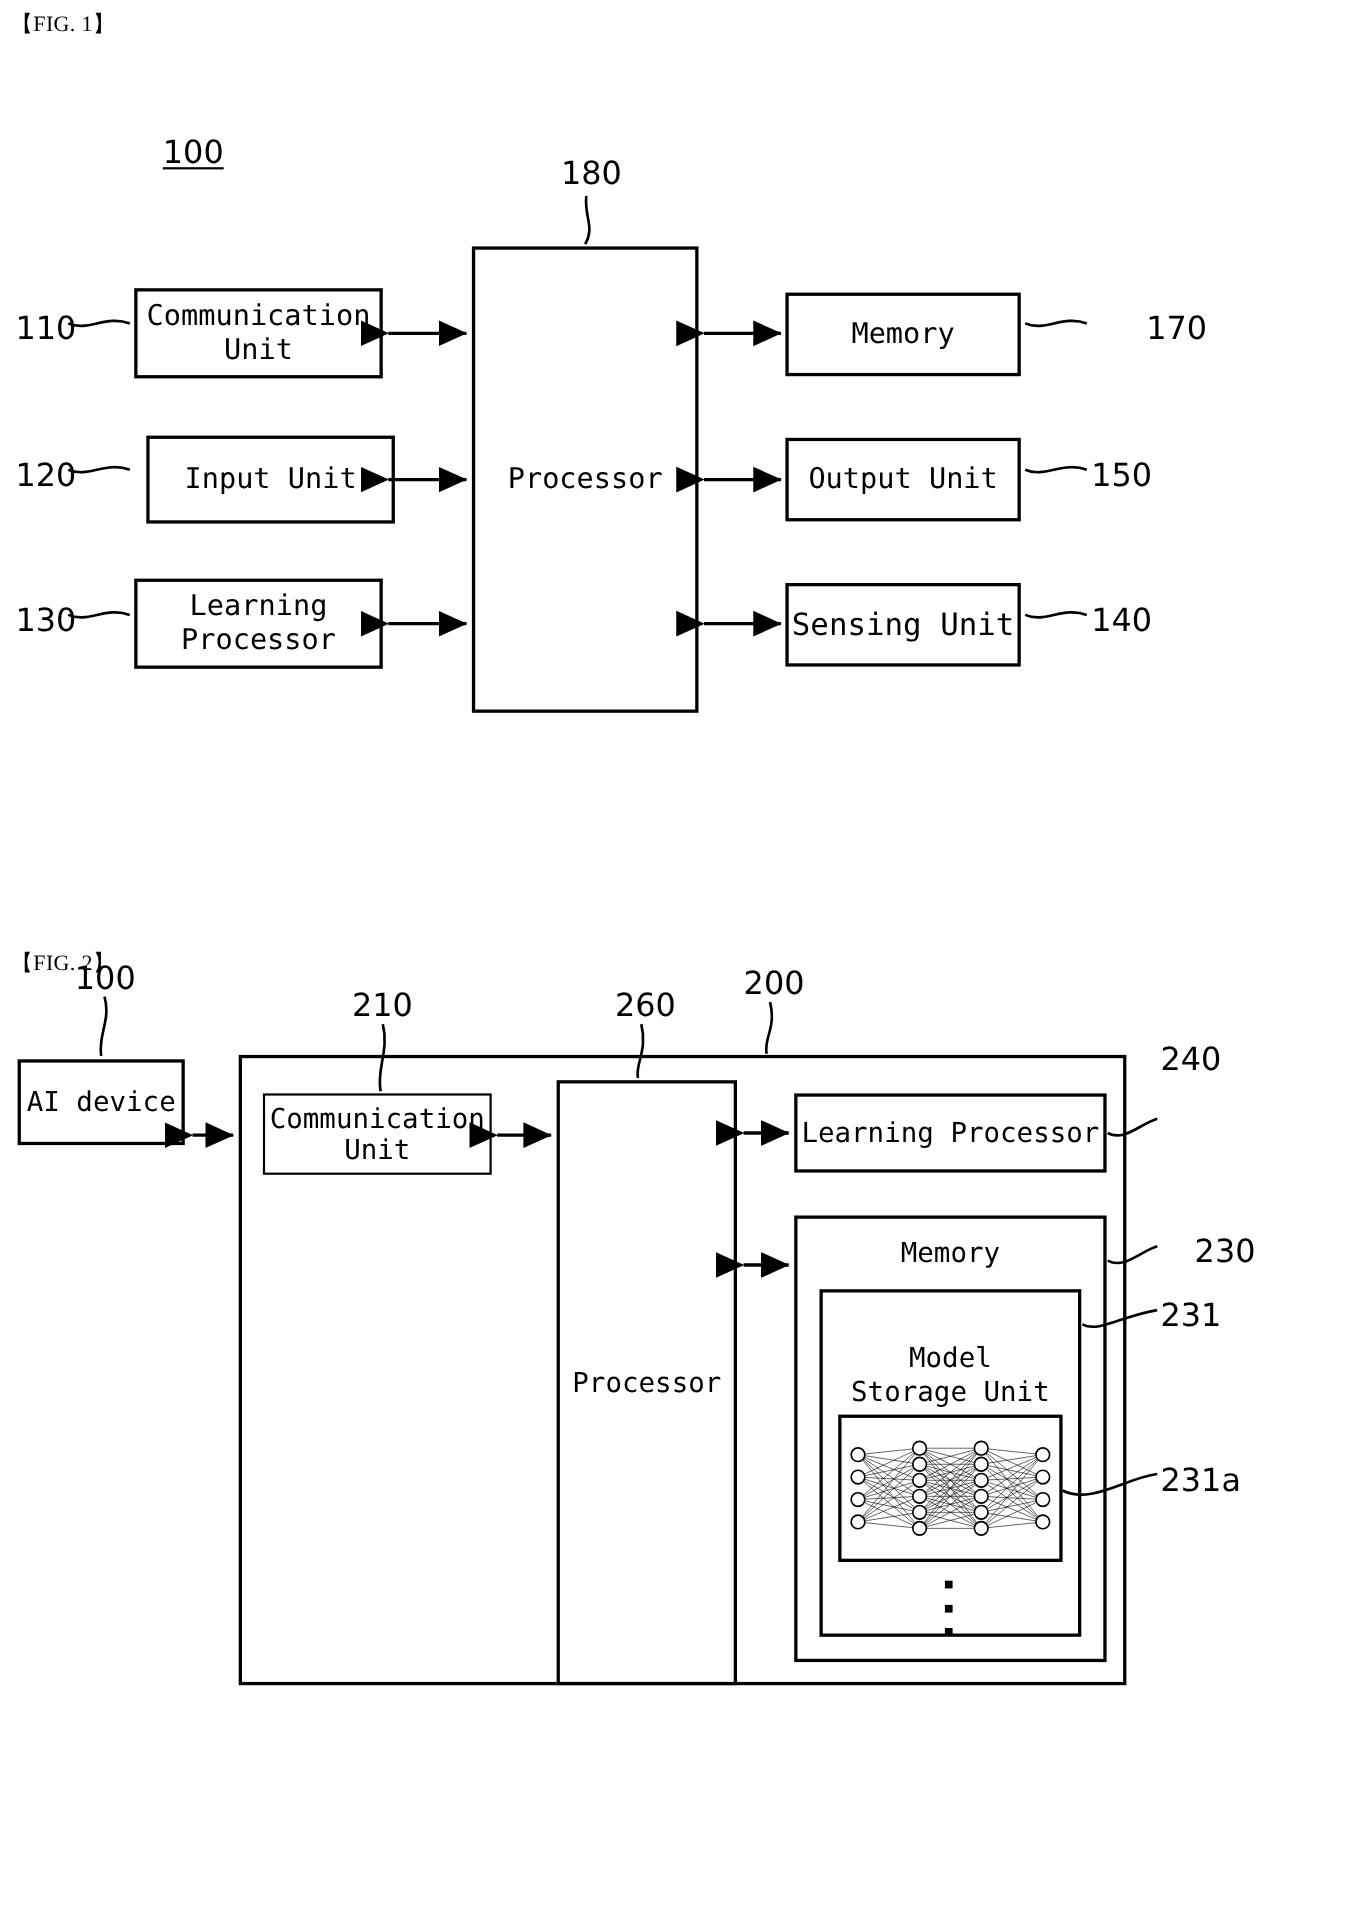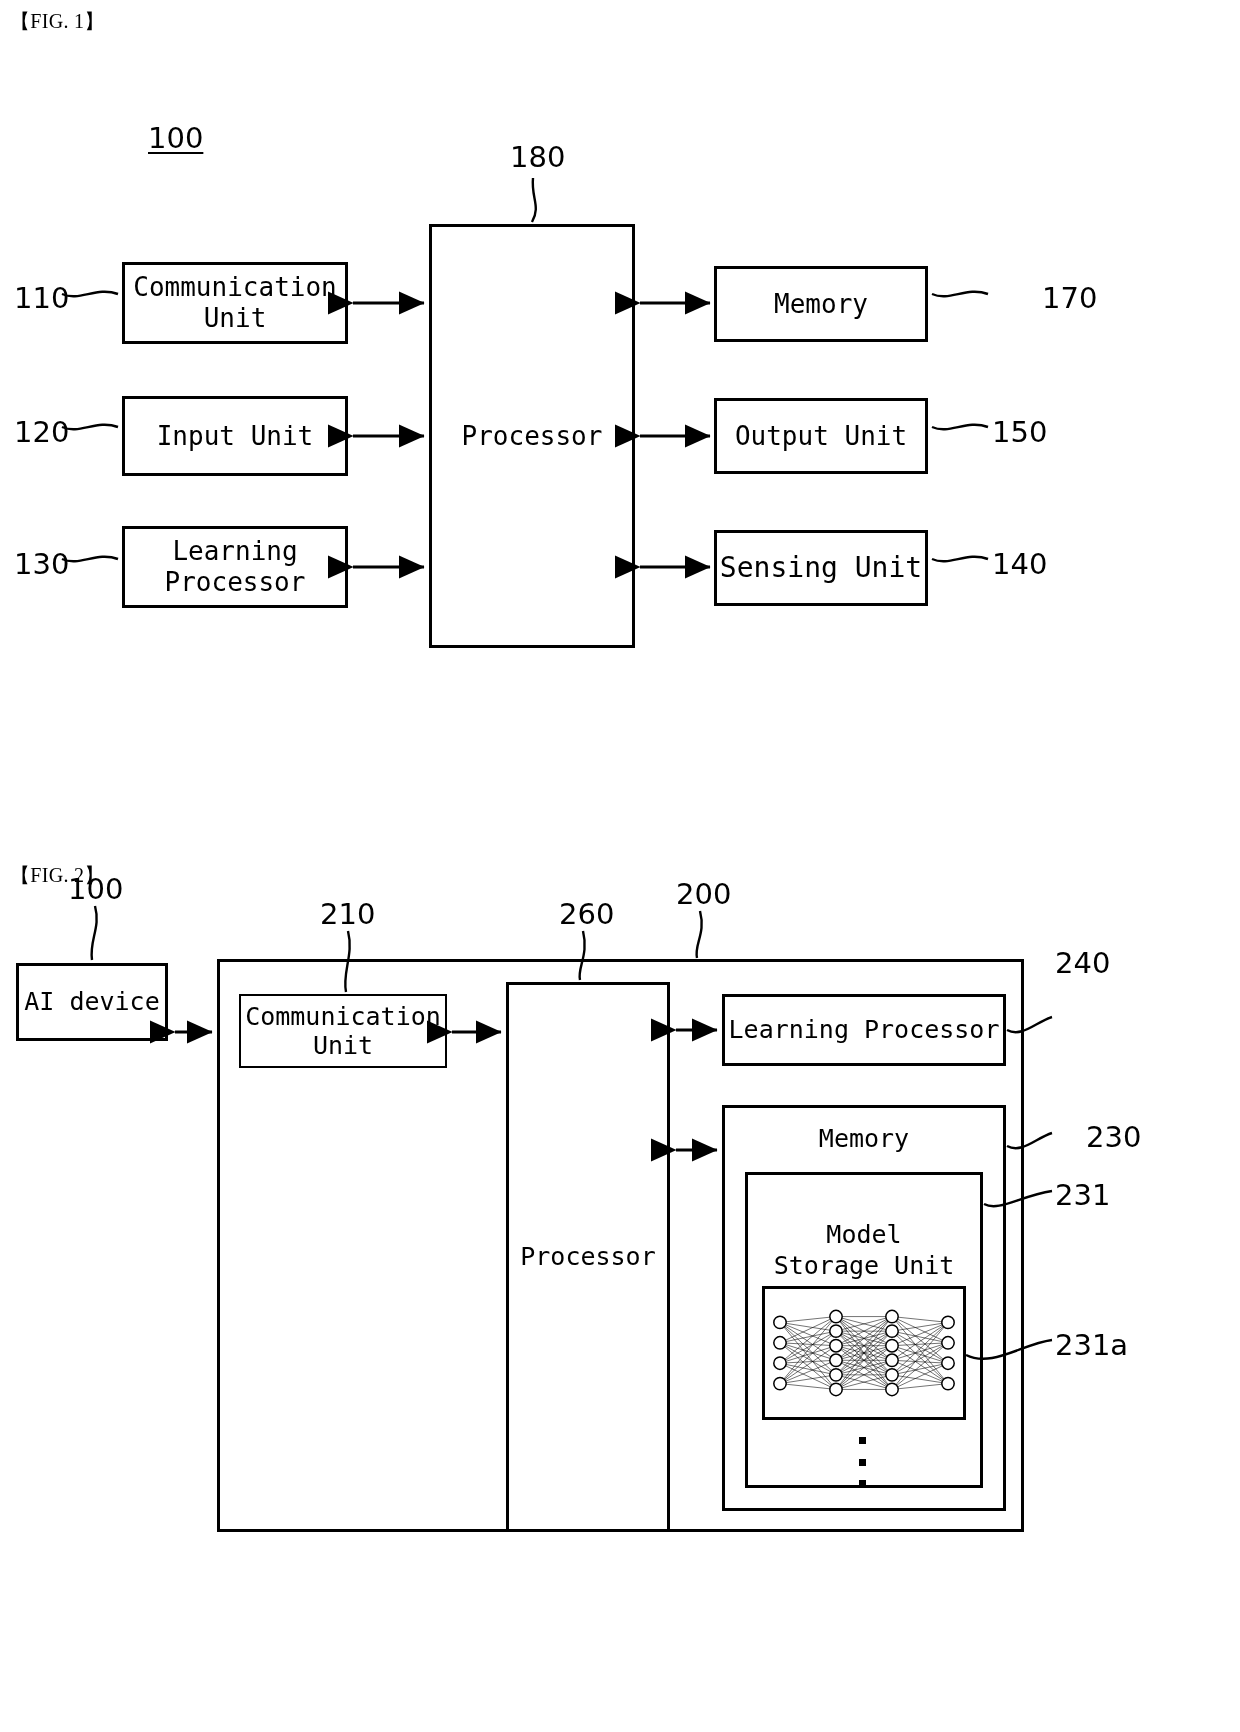--- a/index.html
+++ b/index.html
@@ -109,21 +109,21 @@
 
   <div class="ref" style="left:1042px; top:281px;">170</div>
   <div class="ref" style="left:992px; top:415px;">150</div>
   <div class="ref" style="left:992px; top:547px;">140</div>
 
   <div class="box" style="left:122px; top:262px; width:226px; height:82px; font-size:26px;">
     <span class="box-label">Communication
 Unit</span>
   </div>
 
-  <div class="box" style="left:122px; top:396px; width:226px; height:80px; font-size:26px;">
+  <div class="box" style="left:133px; top:396px; width:226px; height:80px; font-size:26px;">
     <span class="box-label">Input Unit</span>
   </div>
 
   <div class="box" style="left:122px; top:526px; width:226px; height:82px; font-size:26px;">
     <span class="box-label">Learning
 Processor</span>
   </div>
 
   <div class="box" style="left:429px; top:224px; width:206px; height:424px; font-size:26px;">
     <span class="box-label">Processor</span>

